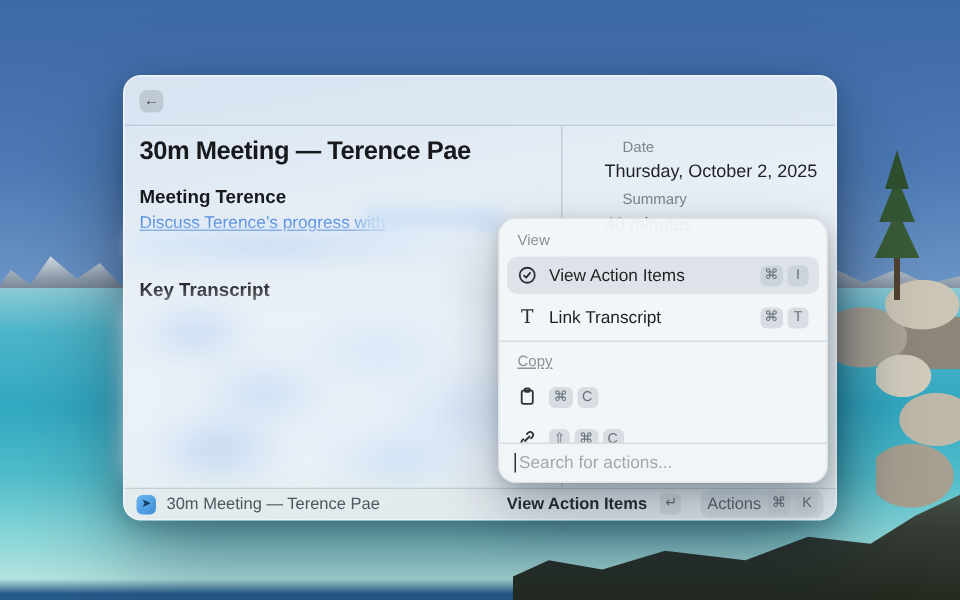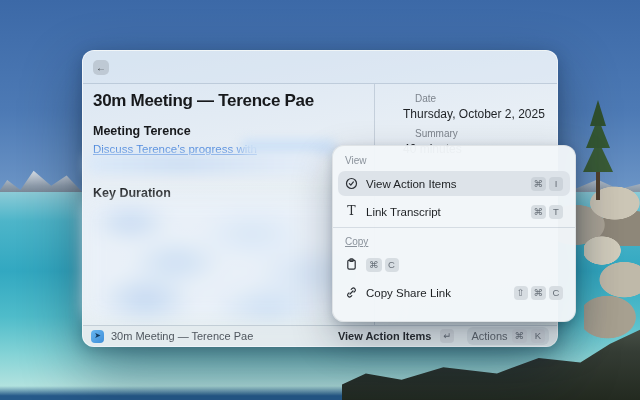--- a/index.html
+++ b/index.html
@@ -92,21 +92,21 @@
   .bb-primary { font-size:11px; font-weight:700; color:#2a2d31; white-space:nowrap; }
   .key { min-width:14px; height:14px; padding:0 3px; border-radius:4px; background:#d7dde2;
     color:#676f78; font-size:9.5px; display:inline-flex; align-items:center; justify-content:center; line-height:1; }
   .bb-return { background:#d3d9de; margin-left:2px; }
   .actions-pill { display:flex; align-items:center; gap:4px; margin-left:6px;
     background:rgba(185,194,203,.38); border-radius:6px; padding:2px 4px; }
   .actions-pill .lbl { font-size:11px; color:#5f666d; }
   .actions-pill .key { background:#ced4da; }
 
   
-  .palette { position:absolute; left:332px; top:145px; width:244px; height:177px; z-index:50;
+  .palette { position:absolute; left:332px; top:145px; width:220px; height:177px; z-index:50;
     background:rgba(242,246,249,.97); border-radius:12px; overflow:hidden;
     border:1px solid rgba(0,0,0,.08);
     box-shadow:0 18px 40px rgba(5,20,40,.30), 0 3px 10px rgba(5,20,40,.18); }
   .pal-label { font-size:10px; color:#8a929b; padding:9px 12px 5px; }
   .pal-label.copy { padding-top:8px;text-decoration:underline; }
   .pal-row { height:25px; margin:0 5px 3px; padding:0 7px; border-radius:7px;
     display:flex; align-items:center; cursor:default; }
   .pal-row.active { background:#dde3e9; }
   .pal-icon { width:13px; height:13px; margin-right:8px; flex:0 0 auto;
     display:flex; align-items:center; justify-content:center; }
@@ -147,21 +147,21 @@
     <div class="back-btn">
       <span>←</span>
     </div>
   </div>
 
   <div class="doc-title">30m Meeting — Terence Pae</div>
   <div class="h2 purpose">Meeting Terence</div>
   <a class="purpose-link">Discuss Terence’s progress with</a>
   <div class="blur1a"></div>
   <div class="blur1b"></div>
-  <div class="h2 takeaways">Key Duration</div>
+  <div class="h2 takeaways">Key Transcript</div>
   <div class="blur2"></div>
 
   <div class="side-divider"></div>
   <div class="side-label lbl-date">Date</div>
   <div class="side-value val-date">Thursday, October 2, 2025</div>
   <div class="side-label lbl-dur">Summary</div>
   <div class="side-value val-dur">40 minutes</div>
 
   <div class="bottom-bar">
     <div class="app-icon">
@@ -223,21 +223,24 @@
   </div>
 
   <div class="pal-row">
     <span class="pal-icon">
       <svg width="13" height="13" viewBox="0 0 13 13" fill="none" stroke="#2c3036" stroke-width="1.2" stroke-linecap="round" stroke-linejoin="round">
         <path d="M5 8l3-3"></path>
         <path d="M6.2 3.4l1-1a2 2 0 0 1 2.8 2.8l-1 1"></path>
         <path d="M6.8 9.6l-1 1a2 2 0 0 1-2.8-2.8l1-1"></path>
       </svg>
     </span>
-    <span class="pal-text">Copy Share Link</span>
     <span class="pal-keys">
       <span class="key">⇧</span>
       <span class="key">⌘</span>
       <span class="key">C</span>
     </span>
   </div>
 
+  <div class="pal-footer">
+    <div class="caret"></div>
+    <input class="pal-search" type="text" placeholder="Search for actions..." style="">
+  </div>
 </div>
 
 </body></html>

